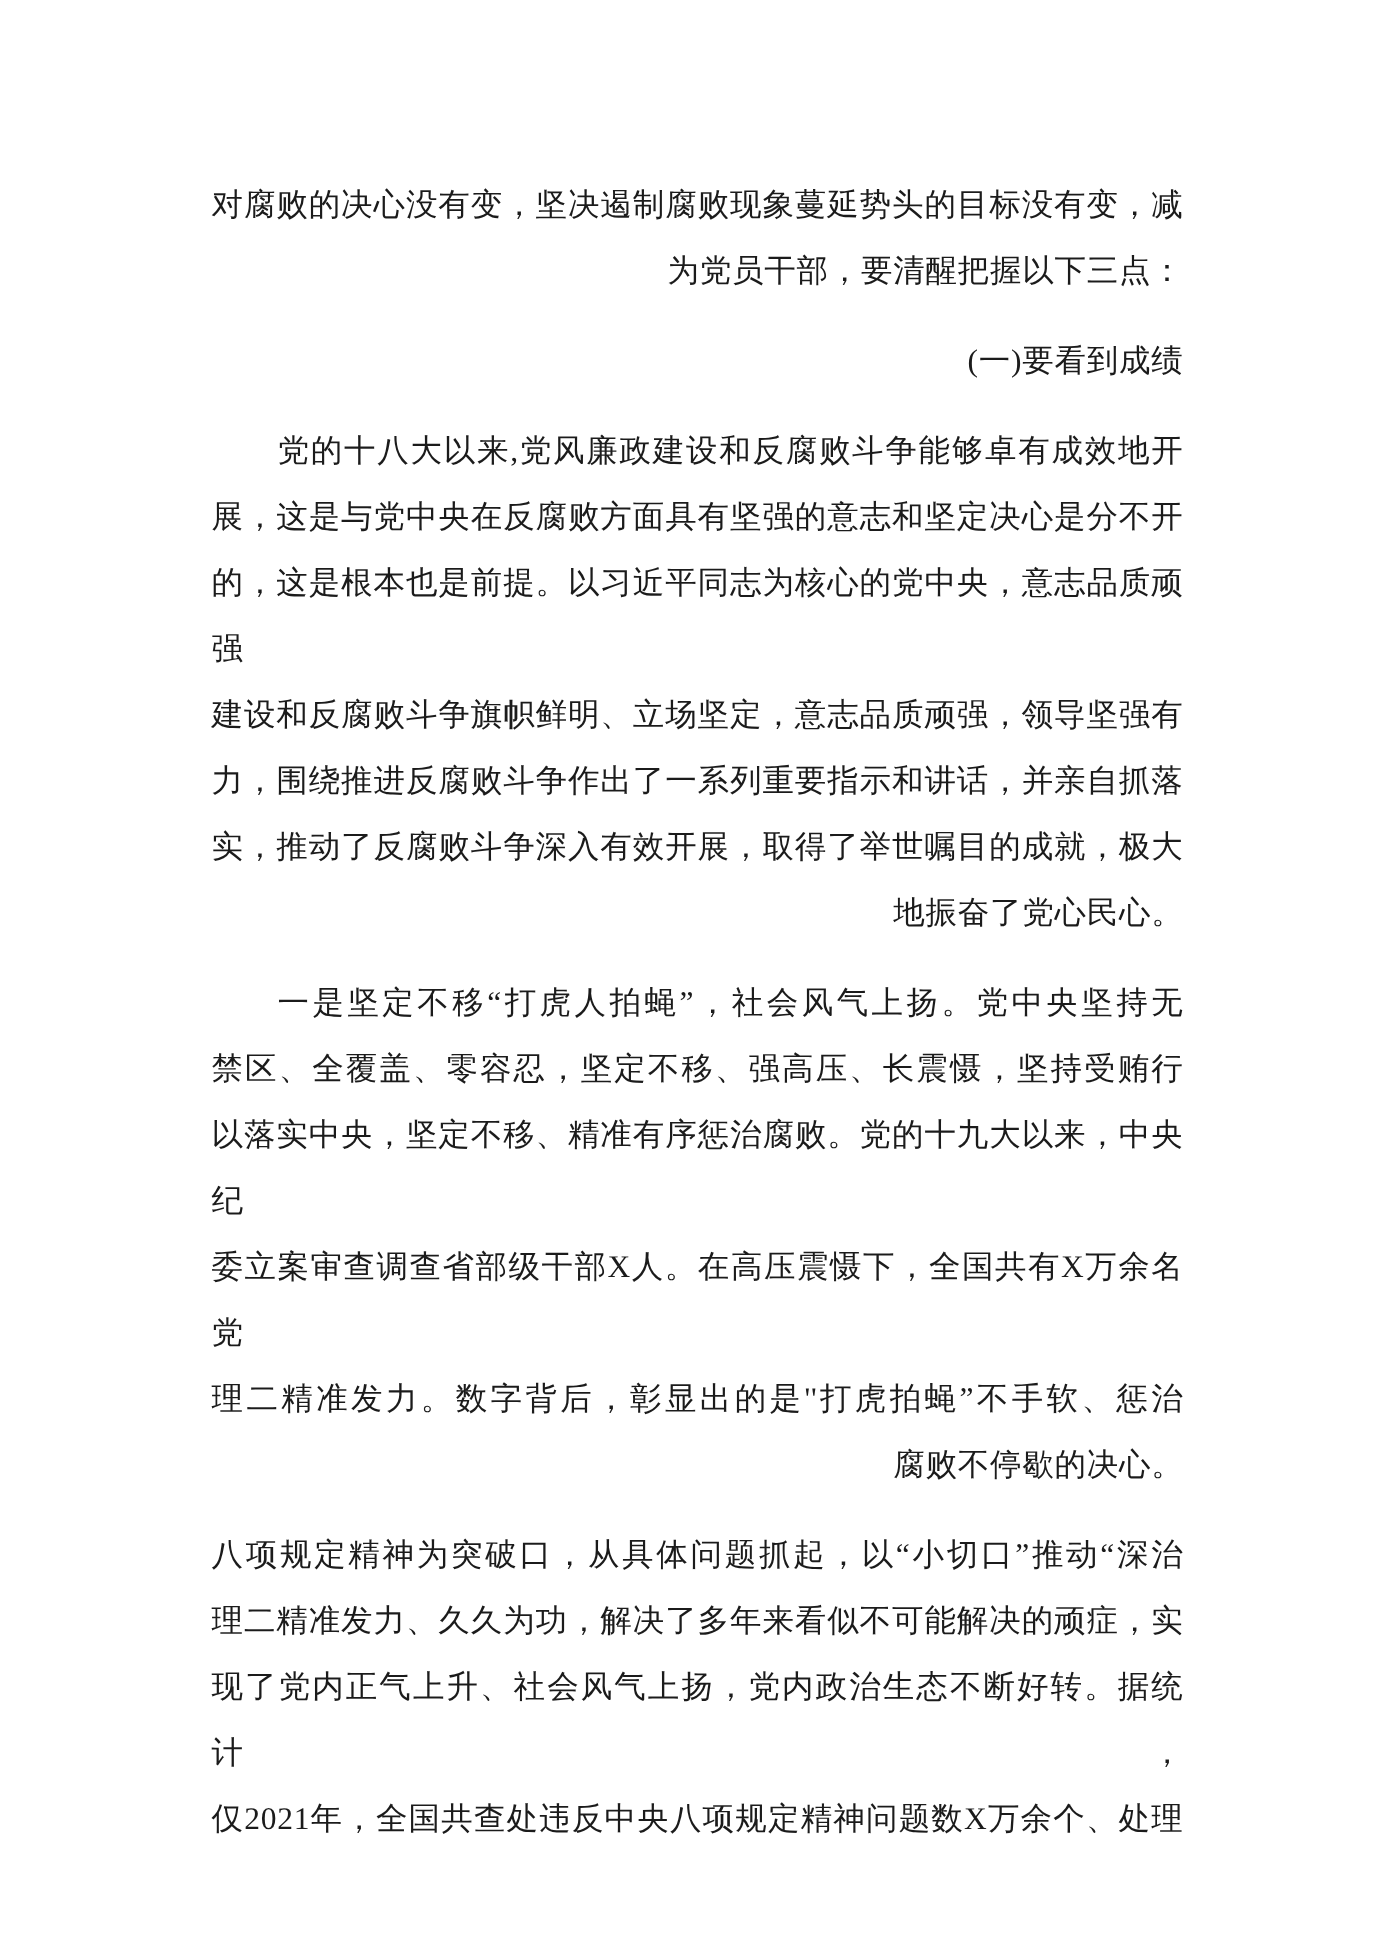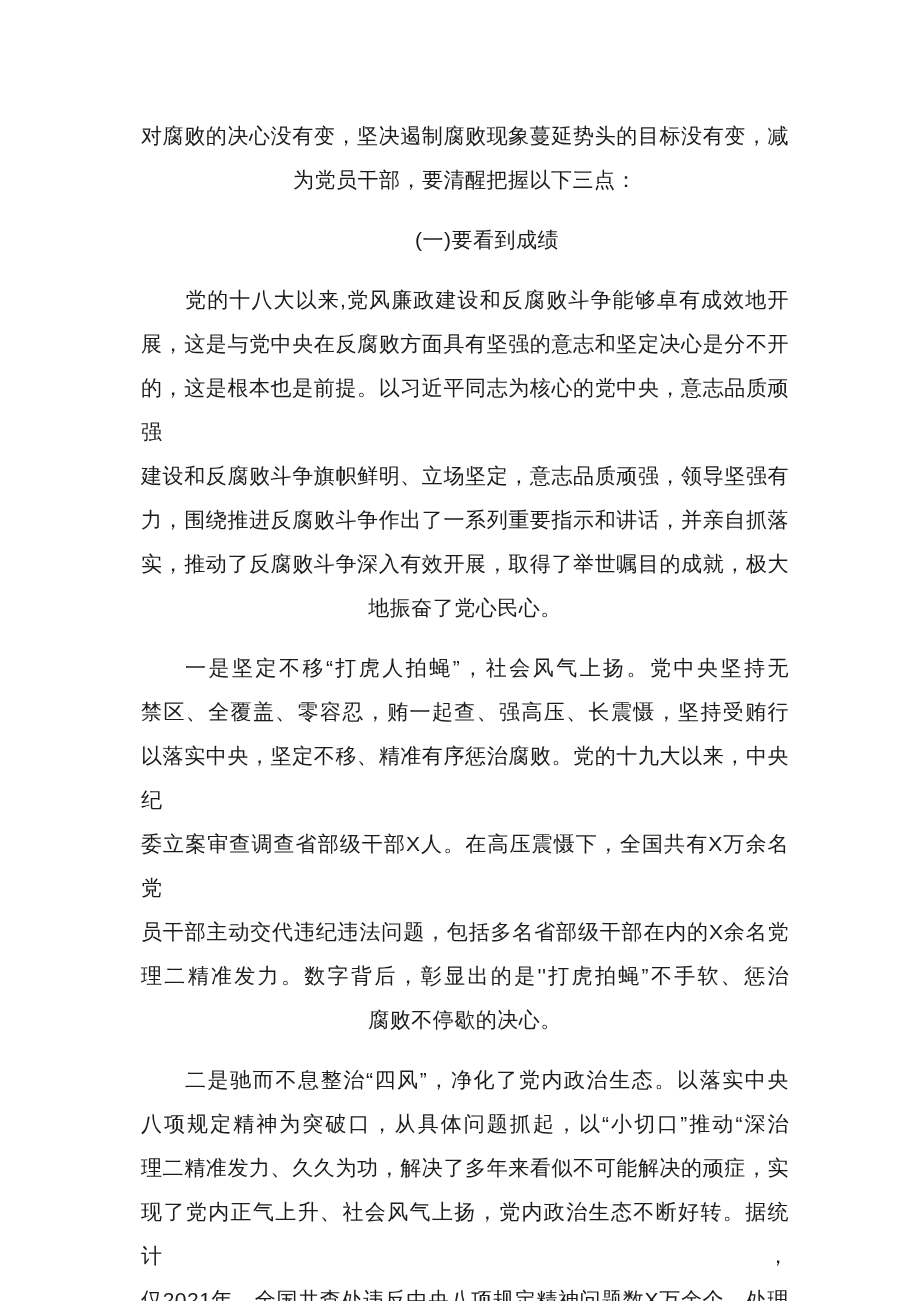--- a/index.html
+++ b/index.html
@@ -6,37 +6,37 @@
     margin: 0;
     padding: 0;
     background: #ffffff;
   }
   .page {
     position: relative;
     width: 920px;
     height: 1301px;
     background: #ffffff;
     overflow: hidden;
-    font-family: Liberation Sans, sans-serif;
+    font-family: Liberation Serif, serif;
     color: #1b1b1b;
   }
   .doc {
     padding: 114px 131px 0 141px;
   }
   .para {
     margin: 0;
   }
   .para + .para {
     margin-top: 16px;
   }
   .line {
     font-size: 21px;
     line-height: 44px;
     letter-spacing: 0.5px;
-    text-align: center;
+    text-align: right;
     white-space: nowrap;
   }
   .line.fill {
     white-space: normal;
     text-align: justify;
     text-align-last: justify;
   }
   .line.indent {
     text-indent: 44px;
   }
@@ -57,28 +57,26 @@
         <div class="line fill indent">党的十八大以来,党风廉政建设和反腐败斗争能够卓有成效地开</div>
         <div class="line fill">展，这是与党中央在反腐败方面具有坚强的意志和坚定决心是分不开</div>
         <div class="line fill">的，这是根本也是前提。以习近平同志为核心的党中央，意志品质顽强</div>
         <div class="line fill">建设和反腐败斗争旗帜鲜明、立场坚定，意志品质顽强，领导坚强有</div>
         <div class="line fill">力，围绕推进反腐败斗争作出了一系列重要指示和讲话，并亲自抓落</div>
         <div class="line fill">实，推动了反腐败斗争深入有效开展，取得了举世嘱目的成就，极大</div>
         <div class="line">地振奋了党心民心。</div>
       </div>
       <div class="para">
         <div class="line fill indent">一是坚定不移“打虎人拍蝇”，社会风气上扬。党中央坚持无</div>
-        <div class="line fill">禁区、全覆盖、零容忍，贿一起查、强高压、长震慑，坚持受贿行</div>
+        <div class="line fill">禁区、全覆盖、零容忍，坚定不移、强高压、长震慑，坚持受贿行</div>
         <div class="line fill">以落实中央，坚定不移、精准有序惩治腐败。党的十九大以来，中央纪</div>
         <div class="line fill">委立案审查调查省部级干部X人。在高压震慑下，全国共有X万余名党</div>
-        <div class="line fill">员干部主动交代违纪违法问题，包括多名省部级干部在内的X余名党</div>
         <div class="line fill">理二精准发力。数字背后，彰显出的是''打虎拍蝇”不手软、惩治</div>
         <div class="line">腐败不停歇的决心。</div>
       </div>
       <div class="para">
-        <div class="line fill indent">二是驰而不息整治“四风”，净化了党内政治生态。以落实中央</div>
         <div class="line fill">八项规定精神为突破口，从具体问题抓起，以“小切口”推动“深治</div>
         <div class="line fill">理二精准发力、久久为功，解决了多年来看似不可能解决的顽症，实</div>
         <div class="line fill">现了党内正气上升、社会风气上扬，党内政治生态不断好转。据统计，</div>
         <div class="line fill">仅2021年，全国共查处违反中央八项规定精神问题数X万余个、处理</div>
       </div>
     </div>
 </div>
 
 </body></html>

